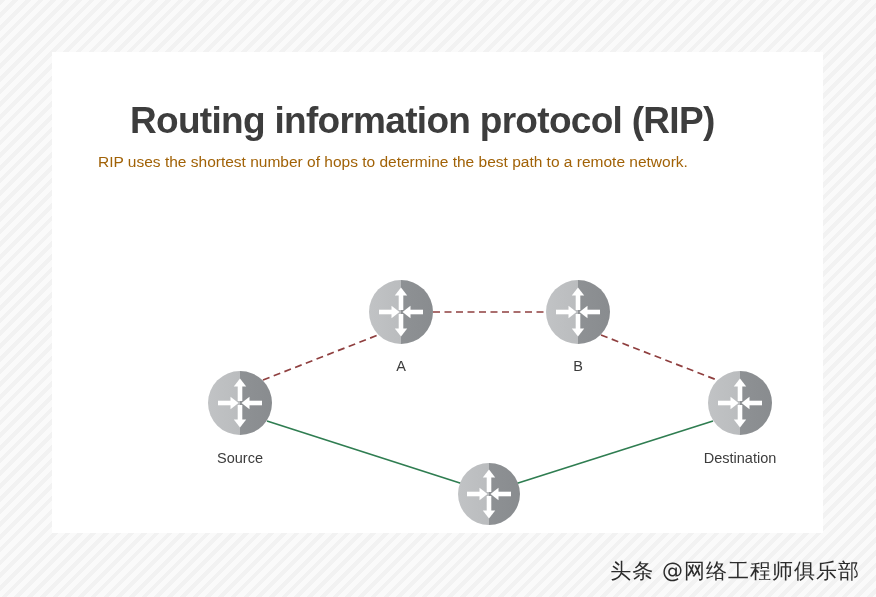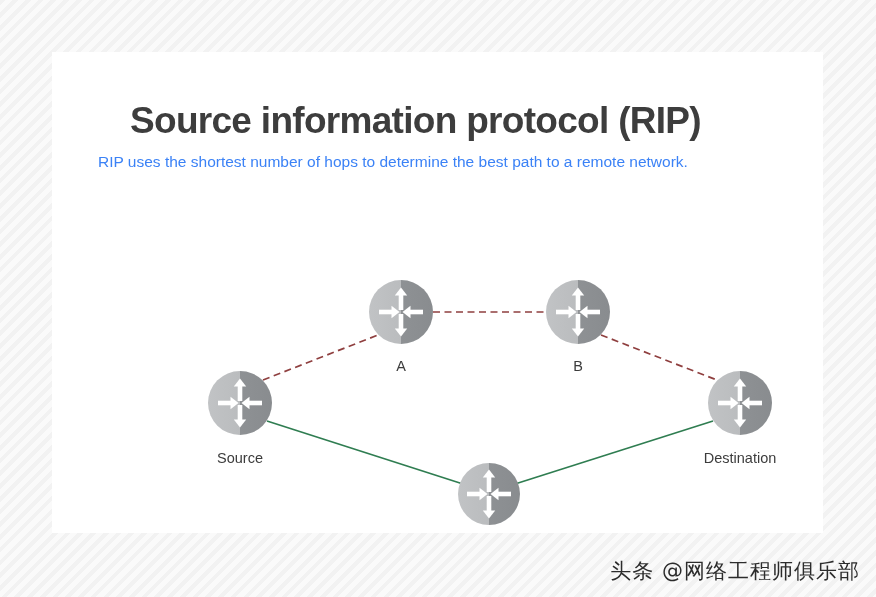--- a/index.html
+++ b/index.html
@@ -43,21 +43,21 @@
     color: #3d3d3d;
     white-space: nowrap;
     font-family: "Liberation Sans", sans-serif;
   }
   #subtitle {
     position: absolute;
     left: 46px;
     top: 101px;
     font-size: 15.5px;
     font-weight: 400;
-    color: #3b82f6;
+    color: #a16207;
     white-space: nowrap;
     font-family: "Liberation Sans", sans-serif;
   }
 
   
   #diagram {
     position: absolute;
     left: 0;
     top: 0;
     width: 771px;
@@ -86,21 +86,21 @@
     white-space: nowrap;
     font-family: "DejaVu Sans", sans-serif;
     margin-top: 48px;
   }
 </style>
 </head>
 <body>
 
 <div id="card">
 
-  <div id="title">Source information protocol (RIP)</div>
+  <div id="title">Routing information protocol (RIP)</div>
 
   <div id="subtitle">RIP uses the shortest number of hops to determine the best path to a remote network.</div>
 
   <div id="diagram">
     <svg width="771" height="481" viewBox="0 0 771 481" xmlns="http://www.w3.org/2000/svg">
       <defs>
 
         <linearGradient id="routerFill" x1="0" y1="0" x2="1" y2="0">
           <stop offset="0%" stop-color="#c1c3c5"></stop>
           <stop offset="49.9%" stop-color="#babcbe"></stop>

